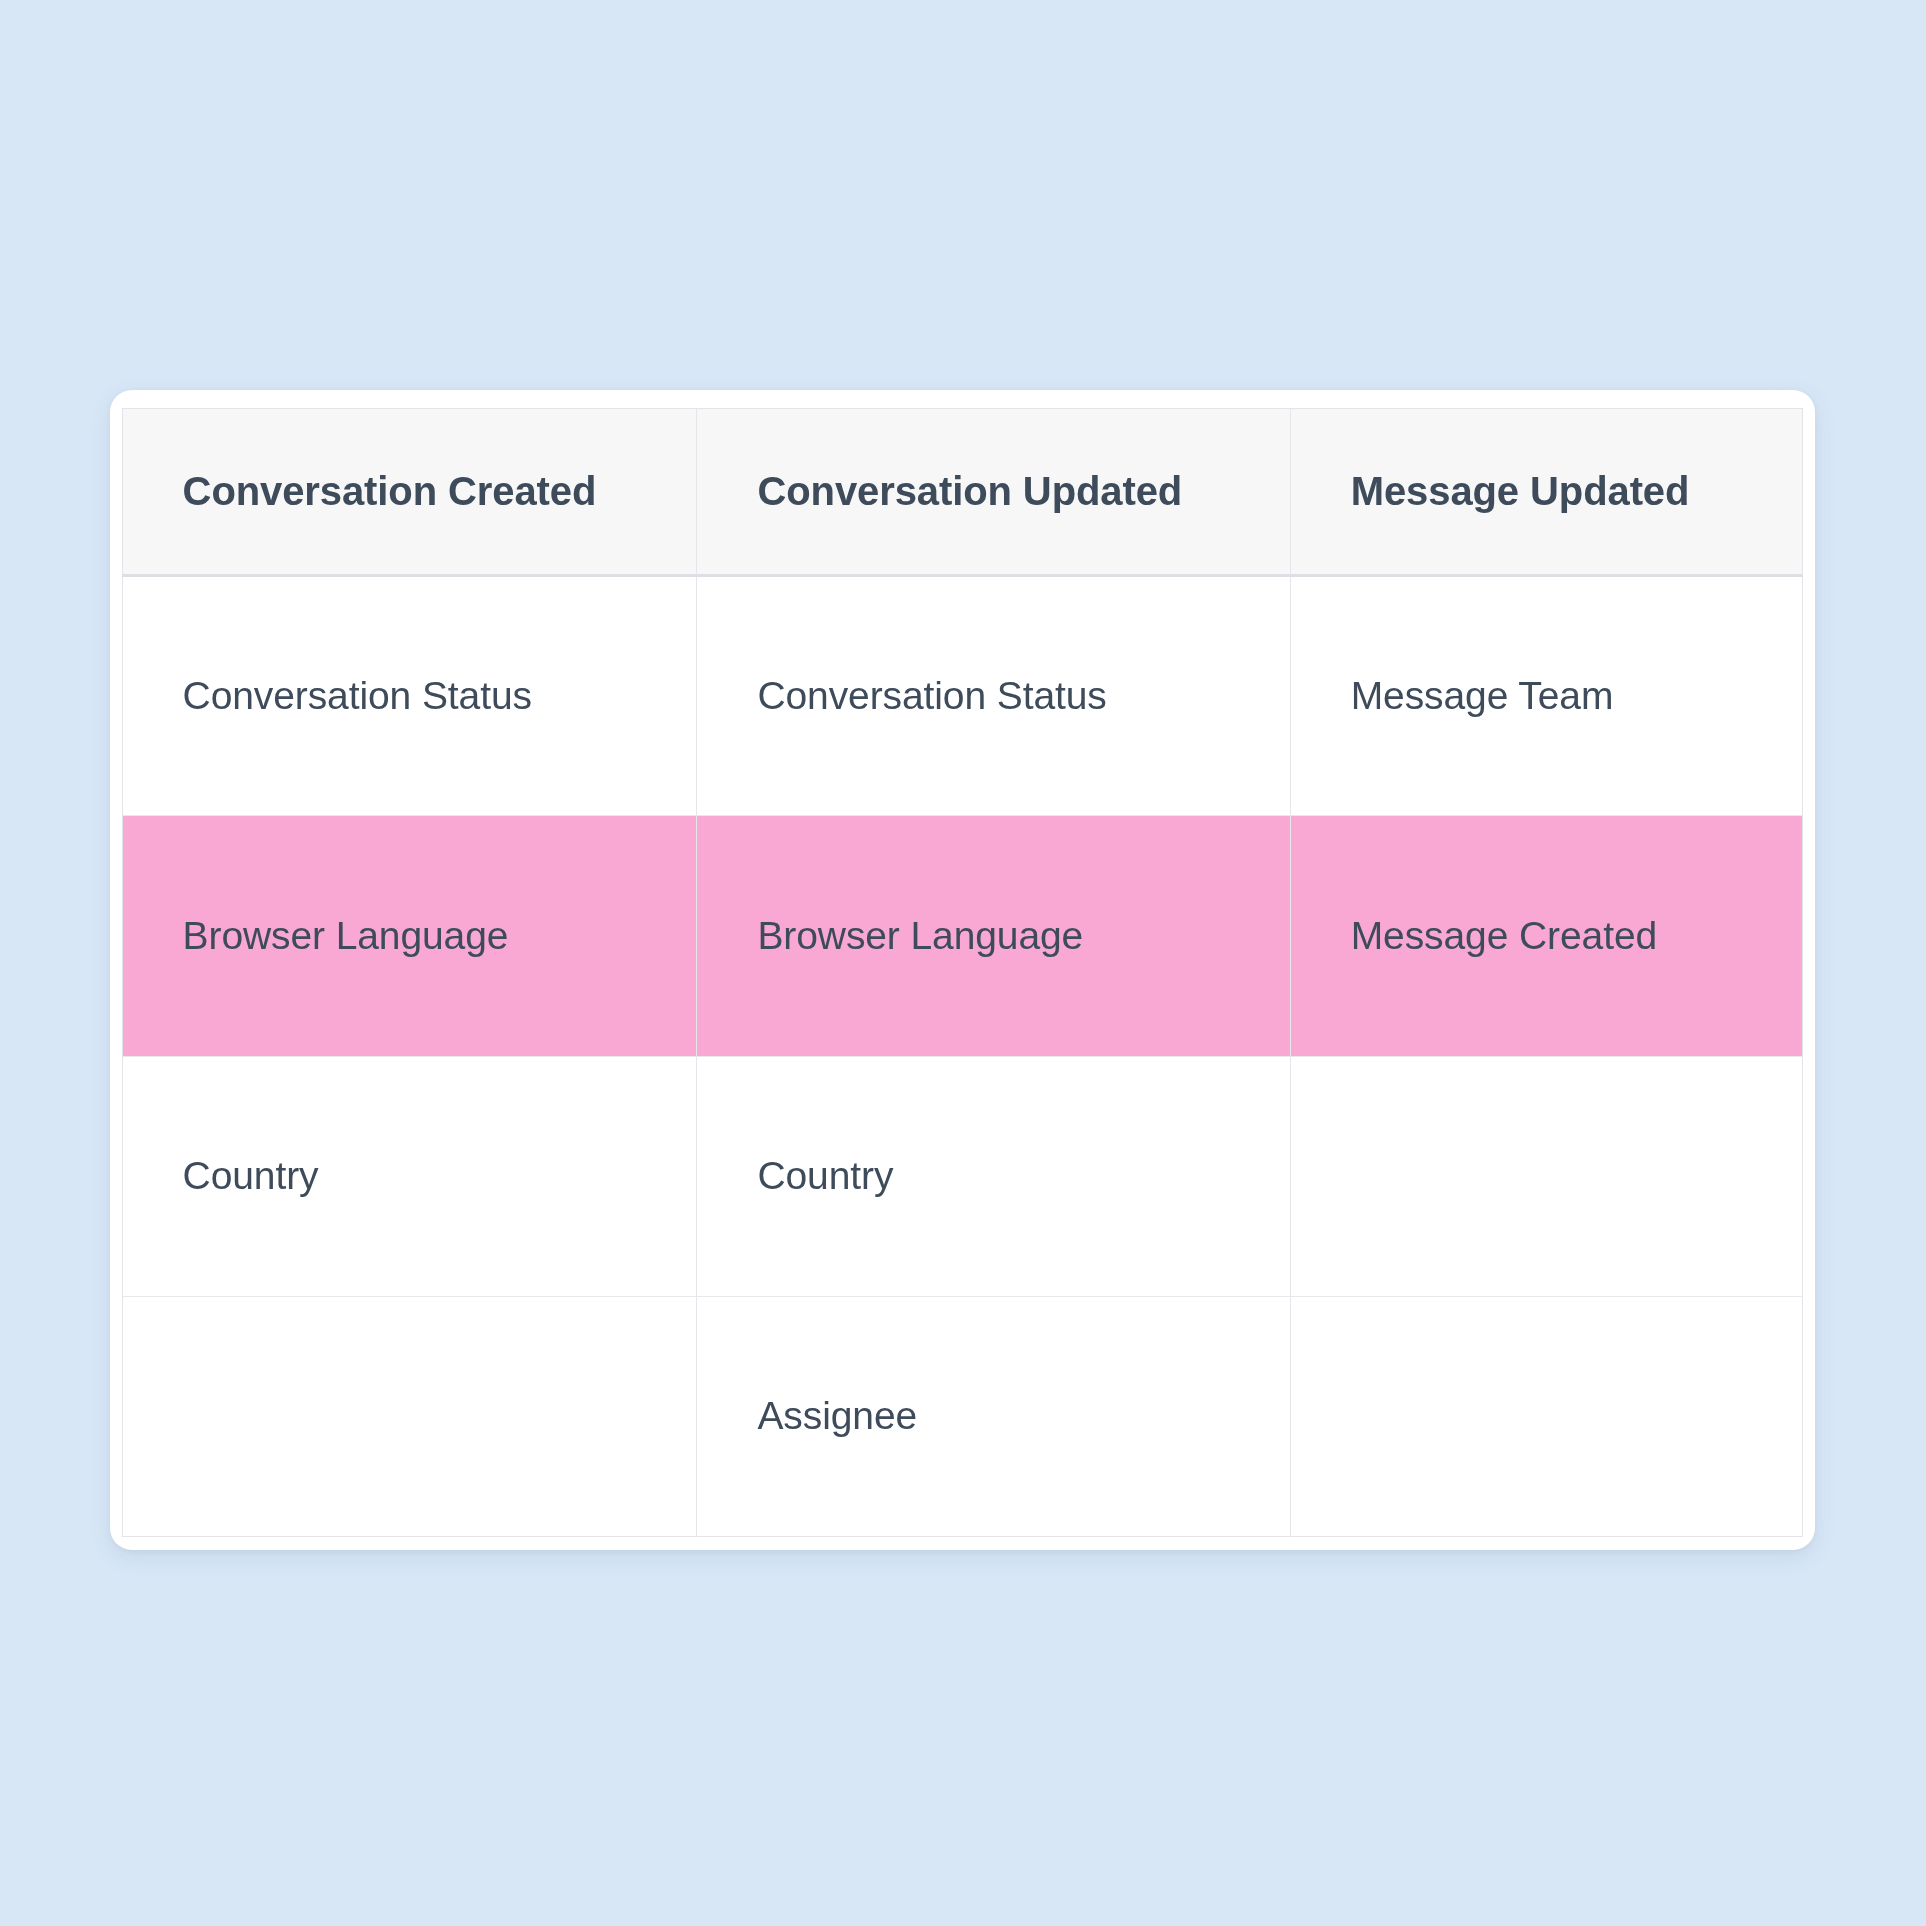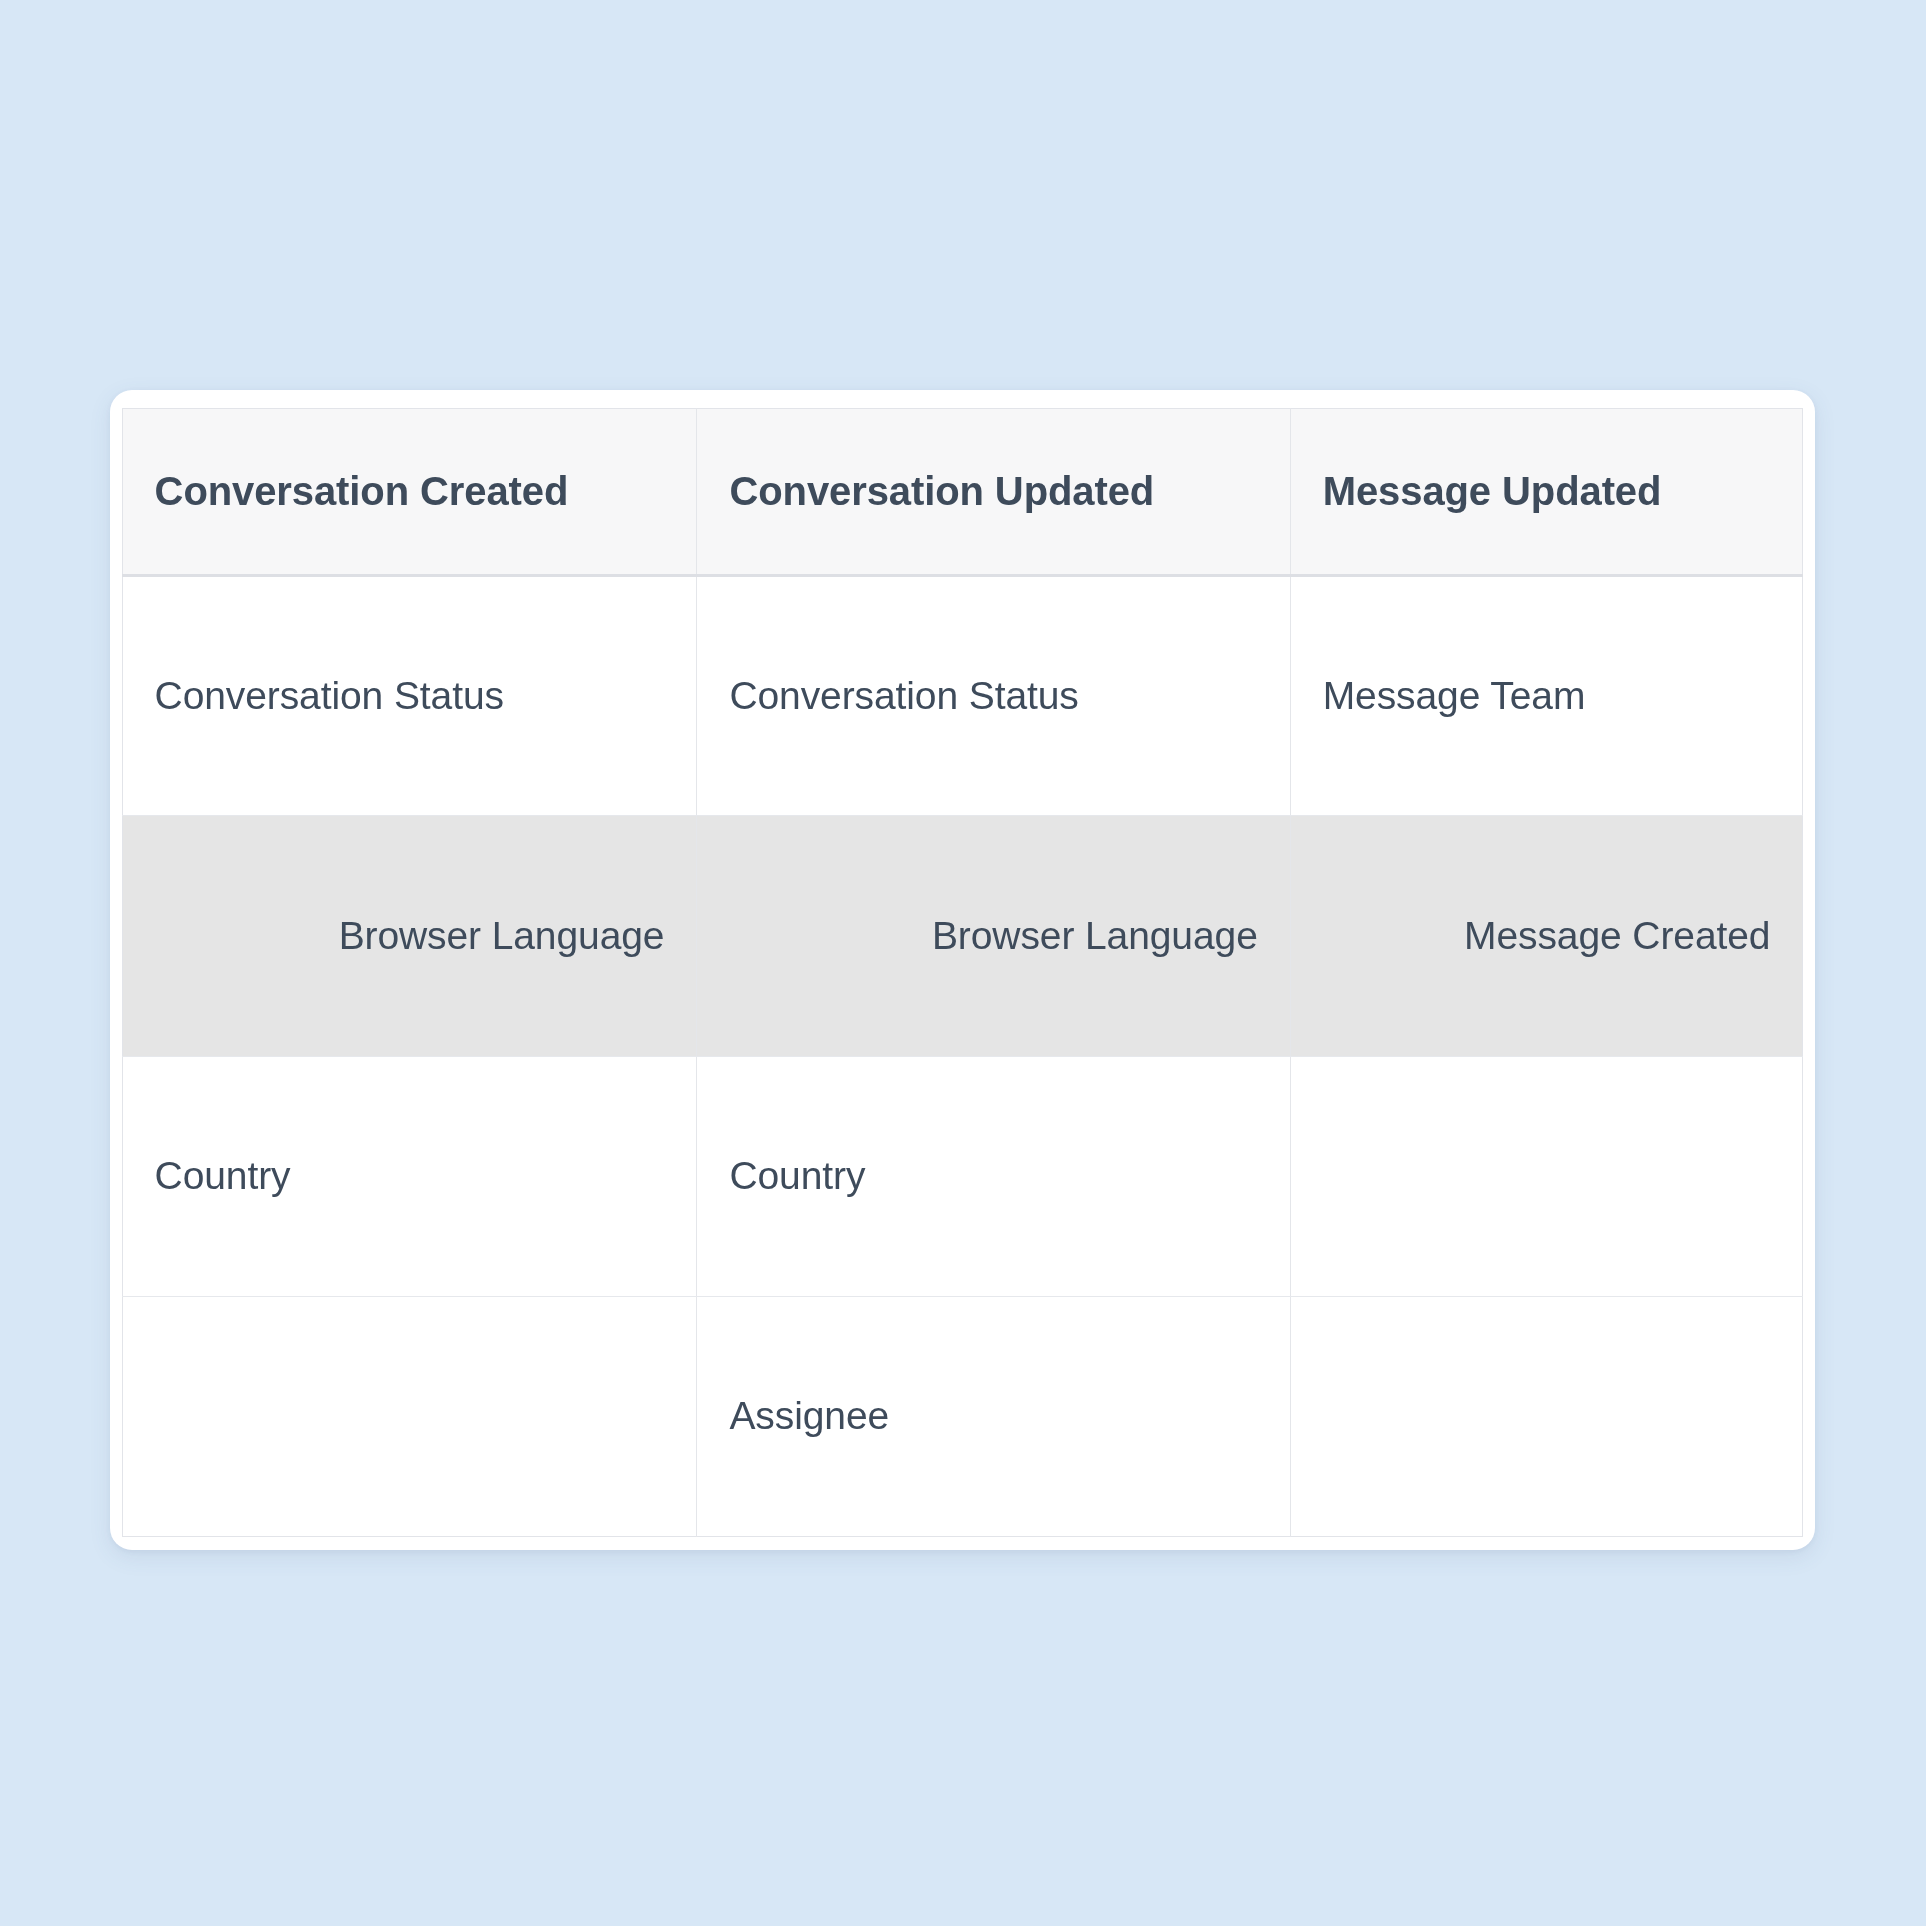--- a/index.html
+++ b/index.html
@@ -48,21 +48,21 @@
     background: #ffffff;
   }
 
   .feature-table col.c1 { width: 34.2%; }
   .feature-table col.c2 { width: 35.3%; }
   .feature-table col.c3 { width: 30.5%; }
 
   .feature-table th,
   .feature-table td {
     border-right: 1.3px solid #e4e6ea;
-    padding: 0 32px;
+    padding: 0 60px;
     text-align: left;
     vertical-align: middle;
     color: #3e4b5b;
     box-sizing: border-box;
     overflow: hidden;
     white-space: nowrap;
   }
   .feature-table th:last-child,
   .feature-table td:last-child {
     border-right: none;
@@ -81,21 +81,21 @@
     height: 168px;
     margin-left: 28px;
   }
   tbody td {
     font-size: 39px;
     font-weight: 400;
     letter-spacing: -0.1px;
     border-bottom: 1.3px solid #e6e8ec;
   }
   tbody tr.odd td   { background: #ffffff; }
-  tbody tr.even td  { background: #e5e5e5; text-align: right; }
+  tbody tr.even td  { background: #f9a8d4; }
   tbody tr:last-child td { border-bottom: none; }
 </style>
 </head>
 <body>
 
 <div id="stage">
 
   <div class="card">
 
     <table class="feature-table">

